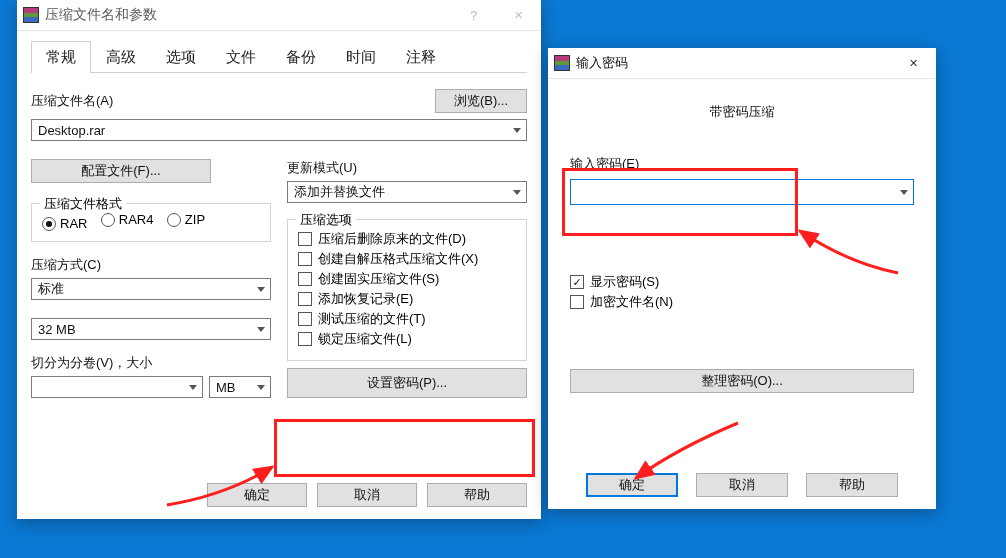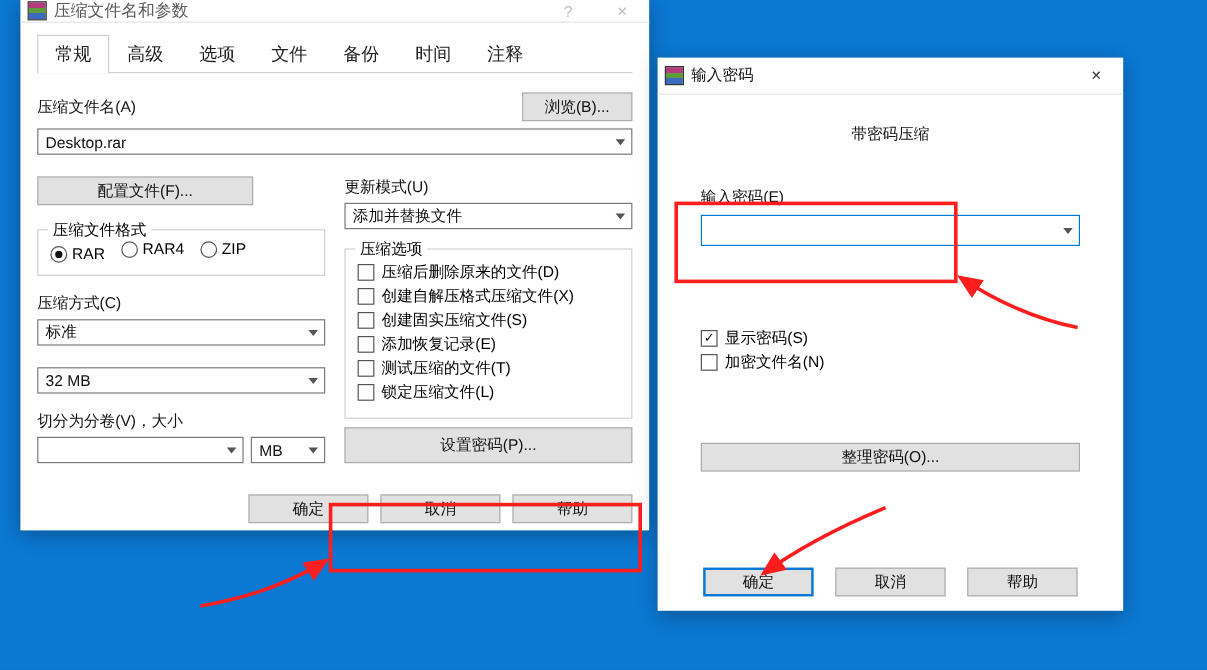--- a/index.html
+++ b/index.html
@@ -37,21 +37,21 @@
   .check .box{width:12px;height:12px;border:1px solid #555;margin-right:6px;display:flex;align-items:center;justify-content:center;font-size:11px;color:#111;}
   .check.checked .box::before{content:"✓";line-height:1;}
   .footer{display:flex;justify-content:flex-end;gap:10px;padding:12px 14px;}
   
   .redbox{position:absolute;border:3px solid #ff1e1e;pointer-events:none;}
   .arrow{position:absolute;pointer-events:none;}
 </style>
 </head>
 <body>
 
-<div class="window" style="left:17px;top:0;width:524px;height:442px;">
+<div class="window" style="left:17px;top:0;width:524px;height:519px;">
   <div class="titlebar">
     <span class="icon">
         <span class="winrar-icon"></span>
       </span>
     <span class="title">压缩文件名和参数</span>
     <div class="titlebtns">
       <div class="titlebtn disabled q-glyph"></div>
       <div class="titlebtn disabled x-glyph"></div>
     </div>
   </div>
@@ -192,21 +192,21 @@
   <div class="titlebar dark">
     <span class="icon">
         <span class="winrar-icon"></span>
       </span>
     <span class="title">输入密码</span>
     <div class="titlebtns">
       <div class="titlebtn x-glyph"></div>
     </div>
   </div>
 
-  <div class="body" style="padding:14px 36px;">
+  <div class="body" style="padding:14px 22px;">
     <div style="text-align:center;margin:10px 0 34px 0;" class="label">带密码压缩</div>
 
     <div class="label">输入密码(E)</div>
     <div class="dropdown blue" style="margin-top:6px;height:26px;">
       <span class="val"></span>
         <span class="chev"></span>
     </div>
 
     <div style="height:66px;"></div>
     <div class="check checked">

